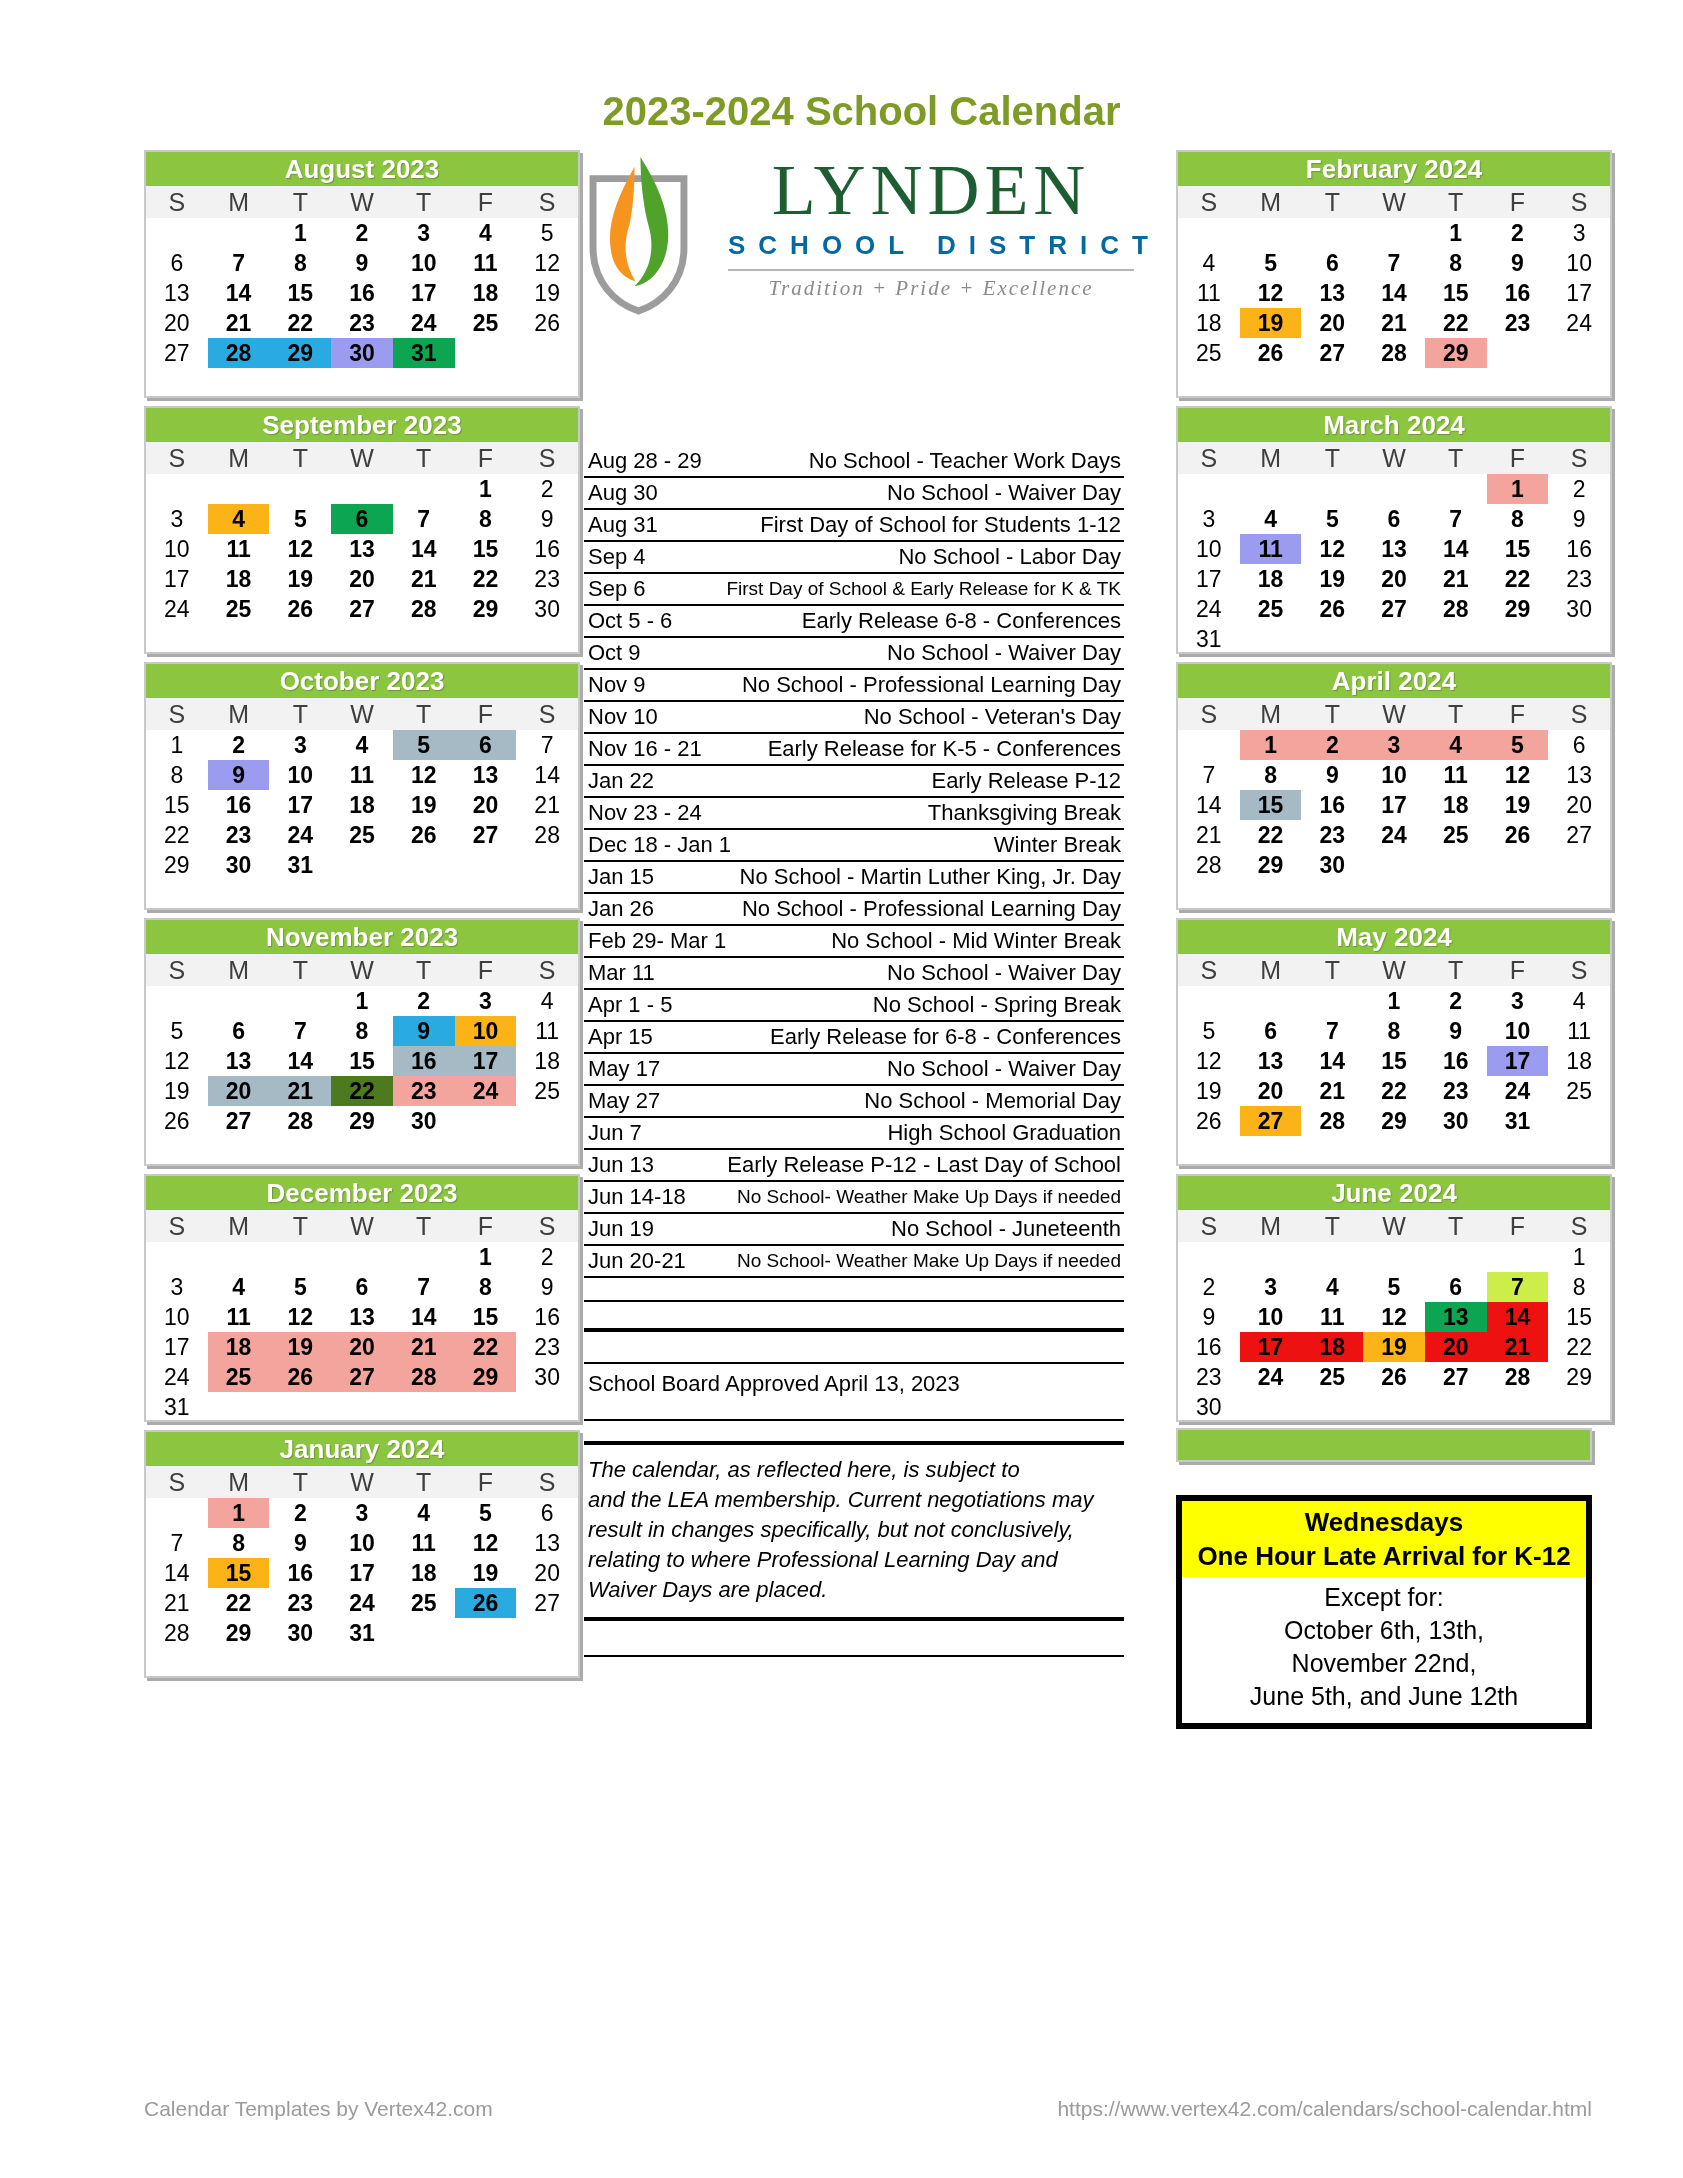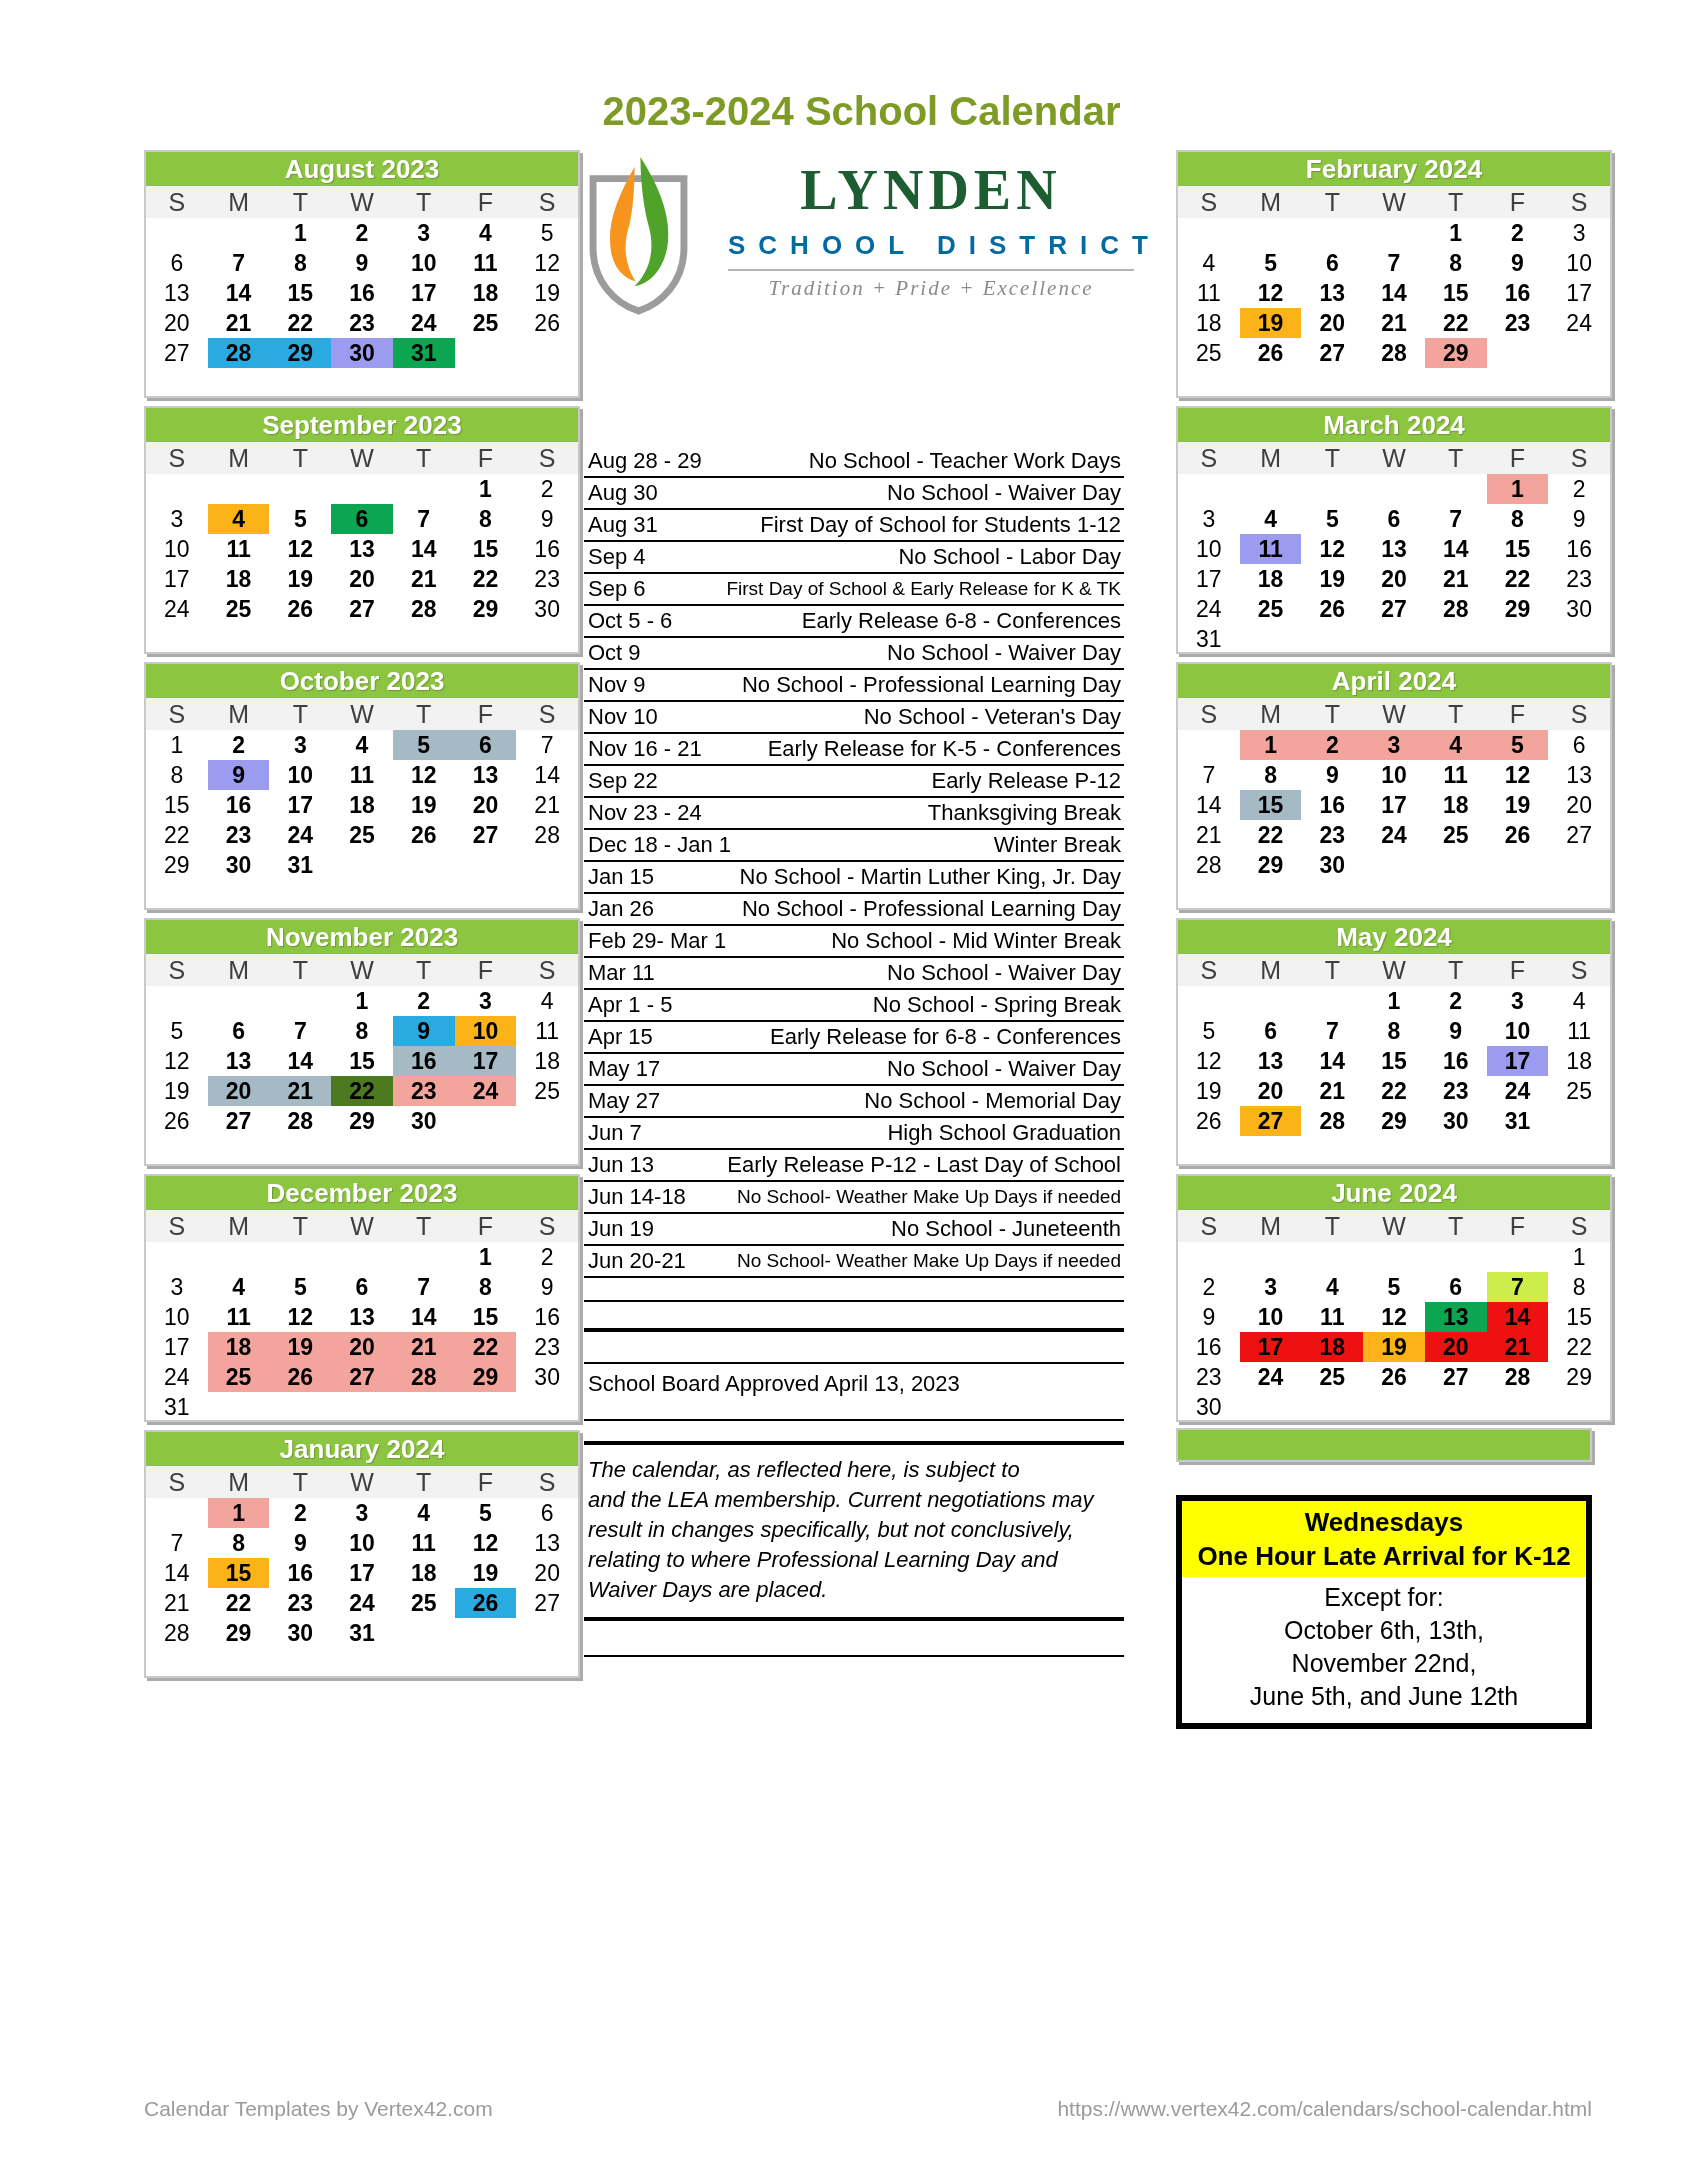--- a/index.html
+++ b/index.html
@@ -11,21 +11,21 @@
 
   
   .title{
     position:absolute;left:515px;top:89px;width:693px;margin:0;
     text-align:center;font-size:40px;font-weight:bold;color:var(--title-color);
   }
   .logo{position:absolute;left:579px;top:147px;width:569px;height:178px;}
   .flame-svg{position:absolute;left:0;top:2px;width:119px;height:168px;}
   .logo-text{position:absolute;left:149px;top:6px;width:406px;}
   .logo-name{
-    font-family:"Liberation Serif", serif;font-weight:bold;font-size:56px;line-height:75px;
+    font-family:"Liberation Serif", serif;font-weight:normal;font-size:72px;line-height:75px;
     letter-spacing:5px;color:var(--logo-green);text-align:center;
   }
   .logo-sub{
     font-weight:bold;font-size:26px;letter-spacing:13px;color:#0369a1;
     margin-top:2px;text-align:center;white-space:nowrap;
   }
   .logo-tagline{
     margin-top:8px;border-top:2px solid #B5B5B5;padding-top:5px;
     font-family:"Liberation Serif", serif;font-style:italic;font-size:21px;
     color:#8B8B8B;letter-spacing:2px;text-align:center;
@@ -882,21 +882,21 @@
         </div>
         <div class="event-row">
           <span class="ev-date">Nov 10</span>
           <span class="ev-desc">No School - Veteran's Day</span>
         </div>
         <div class="event-row">
           <span class="ev-date">Nov 16 - 21</span>
           <span class="ev-desc">Early Release for K-5 - Conferences</span>
         </div>
         <div class="event-row">
-          <span class="ev-date">Sep 22</span>
+          <span class="ev-date">Jan 22</span>
           <span class="ev-desc">Early Release P-12</span>
         </div>
         <div class="event-row">
           <span class="ev-date">Nov 23 - 24</span>
           <span class="ev-desc">Thanksgiving Break</span>
         </div>
         <div class="event-row">
           <span class="ev-date">Dec 18 - Jan 1</span>
           <span class="ev-desc">Winter Break</span>
         </div>

